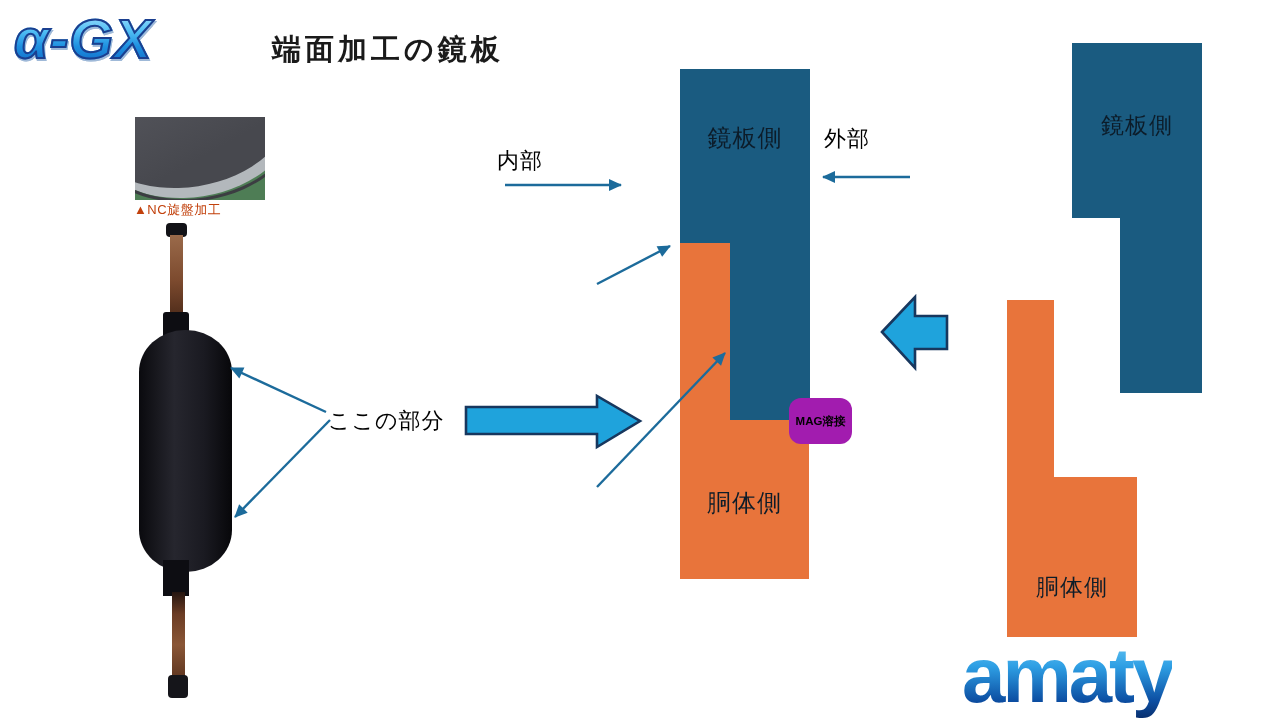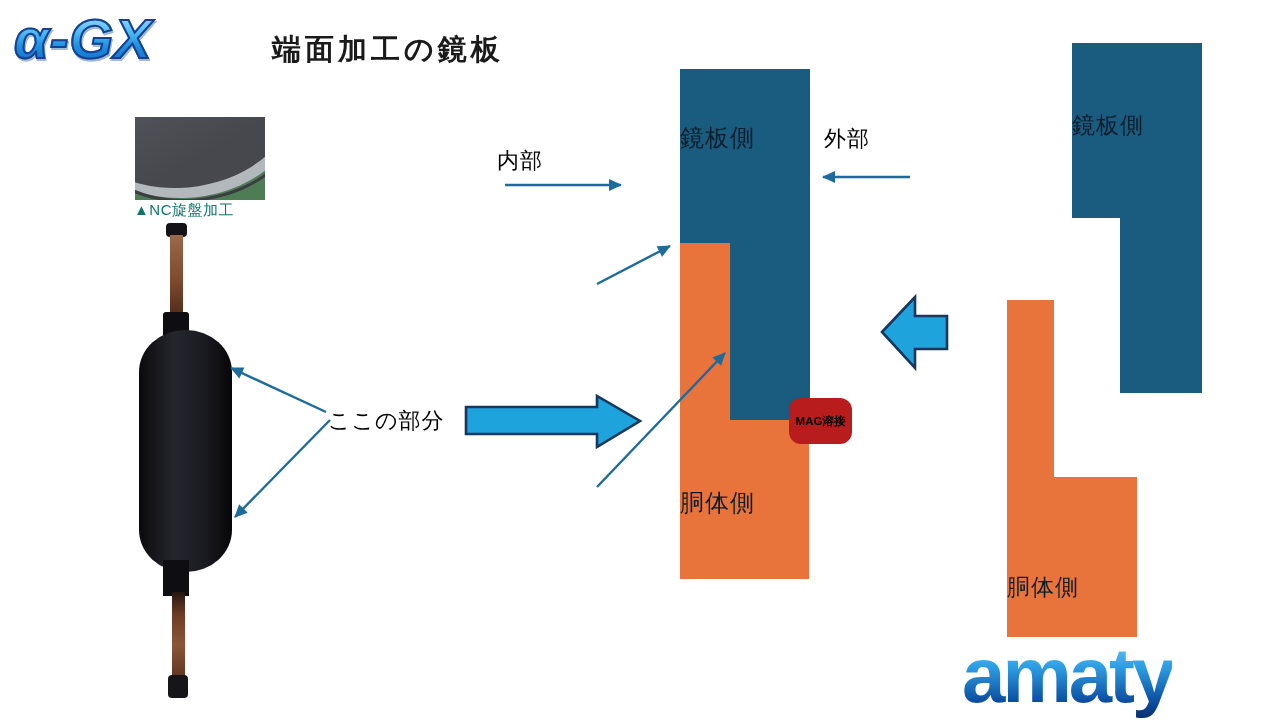--- a/index.html
+++ b/index.html
@@ -25,21 +25,21 @@
   }
 
   
   #nc-photo{left:135px;top:117px;width:130px;height:83px;background:#4e7d55;overflow:hidden;}
   #nc-photo .rim{position:absolute;left:-42px;top:-52px;width:200px;height:132px;
     background:#b3b8bc;border-radius:50%;transform:rotate(-9deg);}
   #nc-photo .disc{position:absolute;left:-48px;top:-62px;width:202px;height:132px;
     background:linear-gradient(160deg,#5a5b62,#47484e 70%);border-radius:50%;transform:rotate(-9deg);}
   #nc-photo .groove{position:absolute;left:-40px;top:-48px;width:196px;height:126px;
     border:3px solid #3c3d42;border-radius:50%;transform:rotate(-9deg);}
-  #nc-caption{left:134px;top:201px;font-size:15px;color:#0f766e;letter-spacing:0.5px;}
+  #nc-caption{left:134px;top:201px;font-size:13px;color:#c2410c;letter-spacing:0.5px;}
 
   
   #part{left:130px;top:220px;width:175px;height:480px;}
   #part .top-cap{position:absolute;left:36px;top:3px;width:21px;height:14px;background:#121217;border-radius:4px;}
   #part .top-tube{position:absolute;left:40px;top:15px;width:13px;height:102px;
     background:linear-gradient(180deg,#9a6a4a 0%,#7c4a2e 45%,#55301d 75%,#241510 100%);}
   #part .top-neck{position:absolute;left:33px;top:92px;width:26px;height:26px;background:#0d0d12;border-radius:3px;}
   #part .body{position:absolute;left:9px;top:110px;width:93px;height:242px;
     background:linear-gradient(90deg,#0a0a0e 0%,#26262e 38%,#1a1a21 70%,#07070a 100%);
     border-radius:46px/42px;}
@@ -47,25 +47,25 @@
   #part .bot-tube{position:absolute;left:42px;top:372px;width:13px;height:88px;
     background:linear-gradient(180deg,#241510 0%,#6b3c24 25%,#8a5636 60%,#5c341f 100%);}
   #part .bot-cap{position:absolute;left:38px;top:455px;width:20px;height:23px;background:#15151a;border-radius:4px;}
 
   
   .note{font-size:22px;color:#000;letter-spacing:1px;line-height:30px;white-space:pre-line;}
 
   
   .teal{background:#1A5B80;}
   .orange{background:#E8743B;}
-  .shape-label{font-size:24px;color:#0c1c29;letter-spacing:1px;}
+  .shape-label{font-size:24px;color:#0c1c29;text-align:center;letter-spacing:1px;}
 
   
   #weld-badge{
-    left:789px;top:398px;width:63px;height:46px;background:#b91c1c;border-radius:12px;
+    left:789px;top:398px;width:63px;height:46px;background:#a21caf;border-radius:12px;
     display:flex;align-items:center;justify-content:center;
     font-size:11.5px;font-weight:bold;color:#000;z-index:6;text-align:right;
   }
 
   
   #logo-amaty{
     left:962px;top:630px;font-size:78px;font-weight:bold;letter-spacing:-3px;
     background:linear-gradient(180deg,#7fd6f9 0%,#2e9fe4 40%,#0c4ea2 78%,#082a66 100%);
     -webkit-background-clip:text;background-clip:text;
     color:transparent;text-align:center;-webkit-text-fill-color:transparent;

